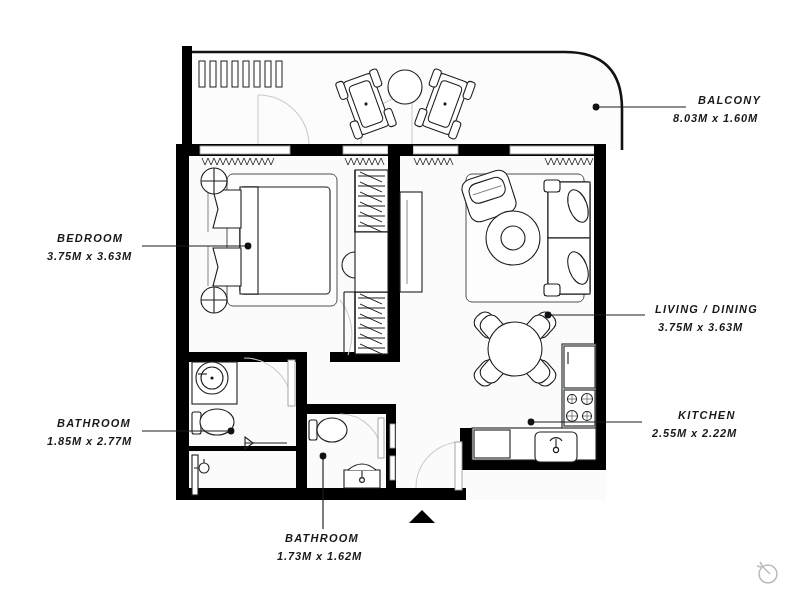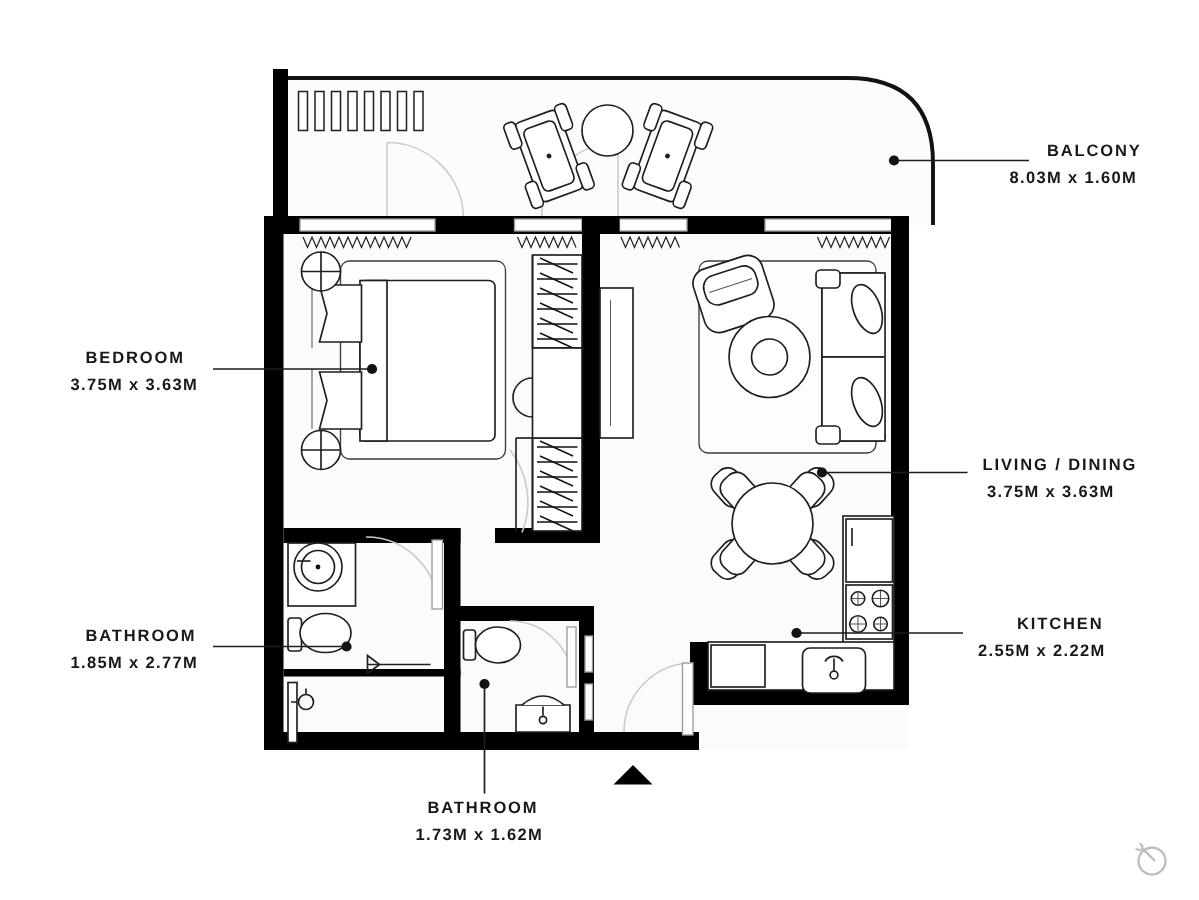--- a/index.html
+++ b/index.html
@@ -12,20 +12,21 @@
     height: 600px;
     overflow: hidden;
     font-family: "Liberation Sans", sans-serif;
     position: relative;
   }
   #plan-root {
     position: absolute;
     inset: 0;
     width: 654px;
     height: 600px;
+    font-style: italic;
   }
   svg.plan {
     display: block;
     width: 799px;
     height: 600px;
   }
   .lbl {
     font-family: "Liberation Sans", sans-serif;
     font-size: 11px;
     font-weight: bold;

